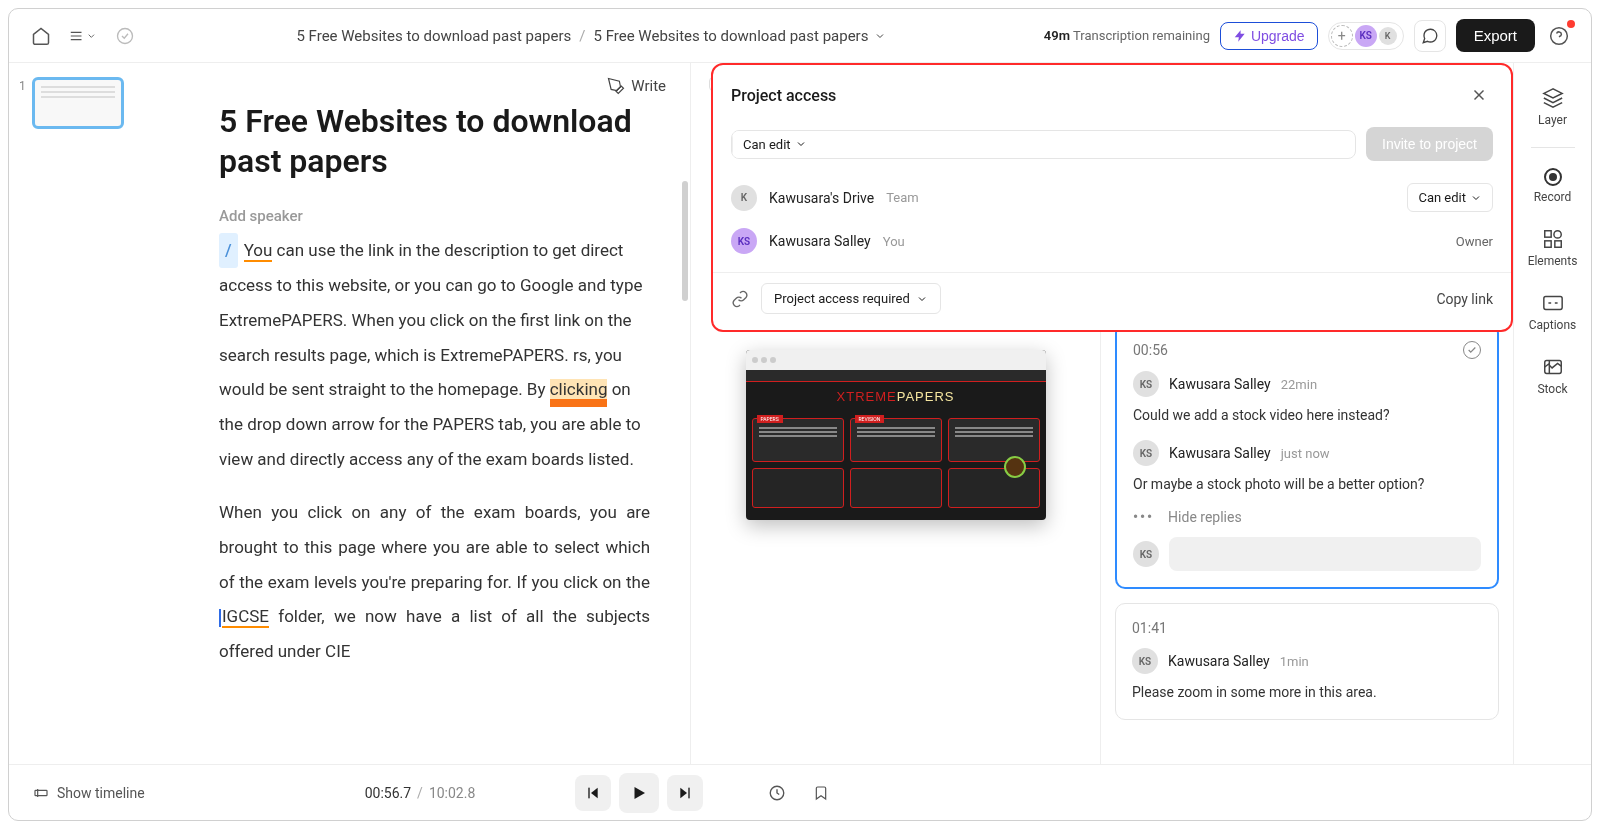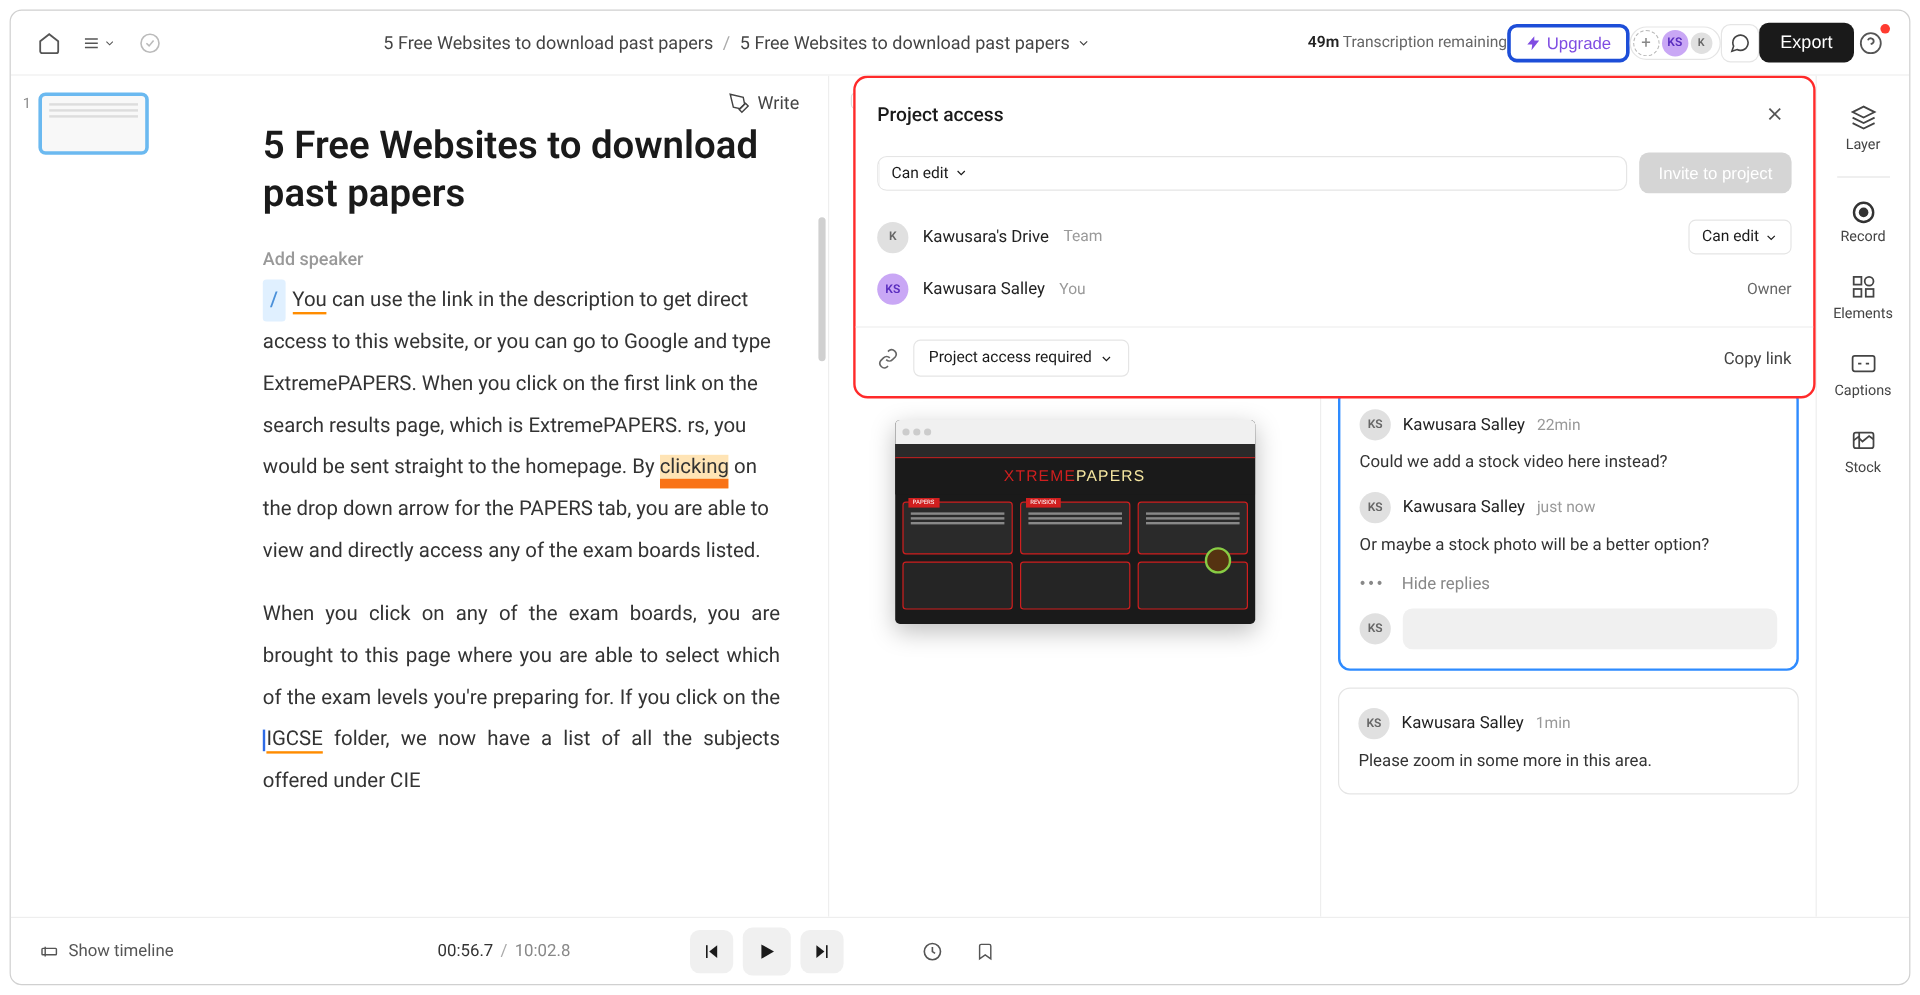--- a/index.html
+++ b/index.html
@@ -6,24 +6,24 @@
 body { font-family: -apple-system, BlinkMacSystemFont, "Segoe UI", Roboto, sans-serif; background: #fff; color: #1a1a1a; font-size: 14px; }
 .app { width: 1600px; height: 829px; padding: 8px; }
 .frame { width: 100%; height: 100%; border: 1px solid #d0d0d0; border-radius: 10px; display: flex; flex-direction: column; overflow: hidden; position: relative; }
 
 
 .topbar { display: flex; align-items: center; padding: 10px 18px; gap: 14px; border-bottom: 1px solid #eee; }
 .icon-btn { width: 28px; height: 28px; display: flex; align-items: center; justify-content: center; border-radius: 6px; cursor: pointer; color: #555; }
 .breadcrumb { flex: 1; display: flex; align-items: center; justify-content: center; gap: 8px; color: #444; font-size: 15px; }
 .breadcrumb .sep { color: #aaa; }
 .breadcrumb-item { display: flex; align-items: center; gap: 6px; }
-.topbar-right { display: flex; align-items: center; }
+.topbar-right { display: flex; align-items: center; gap: 10px; }
 .trans-remaining { font-size: 13px; color: #666; }
 .trans-remaining b { color: #222; font-weight: 600; }
-.upgrade-btn { border: 3px solid #1d4ed8; color: #7f4de2; background: #fff; padding: 5px 12px; border-radius: 8px; font-size: 14px; font-weight: 500; display: flex; align-items: center; gap: 4px; cursor: pointer; }
+.upgrade-btn { border: 1px solid #1d4ed8; color: #7f4de2; background: #fff; padding: 5px 12px; border-radius: 8px; font-size: 14px; font-weight: 500; display: flex; align-items: center; gap: 4px; cursor: pointer; }
 .user-chips { display: flex; align-items: center; gap: 2px; border: 1px solid #e5e5e5; border-radius: 18px; padding: 2px 6px 2px 2px; }
 .avatar { width: 22px; height: 22px; border-radius: 50%; font-size: 10px; font-weight: 600; display: flex; align-items: center; justify-content: center; }
 .avatar.purple { background: #c9a7f5; color: #5a2dbf; }
 .avatar.gray { background: #e0e0e0; color: #666; }
 .plus-avatar { width: 22px; height: 22px; border-radius: 50%; border: 1px dashed #bbb; display: flex; align-items: center; justify-content: center; color: #888; font-size: 14px; }
 .circle-btn { width: 32px; height: 32px; border: 1px solid #e5e5e5; border-radius: 8px; display: flex; align-items: center; justify-content: center; cursor: pointer; color: #444; }
 .export-btn { background: #1a1a1a; color: #fff; border: none; border-radius: 8px; padding: 8px 18px; font-size: 15px; font-weight: 500; cursor: pointer; }
 .notif-dot { position: relative; }
 .notif-dot::after { content: ''; position: absolute; top: -2px; right: -2px; width: 8px; height: 8px; background: #ff3b30; border-radius: 50%; }
 
@@ -344,20 +344,28 @@
           <svg class="chevron-down" viewBox="0 0 24 24" fill="none" stroke="currentColor" stroke-width="2">
                   <polyline points="6 9 12 15 18 9"></polyline>
                 </svg>
         </div>
         <span class="pa-copy">Copy link</span>
       </div>
     </div>
 
     <div class="comments-col" style="padding-top:260px;">
       <div class="comment-card active">
+        <div class="comment-head">
+          <span class="comment-ts">00:56</span>
+          <div class="comment-check">
+            <svg width="10" height="10" viewBox="0 0 24 24" fill="none" stroke="#888" stroke-width="3">
+                    <polyline points="20 6 9 17 4 12"></polyline>
+                  </svg>
+          </div>
+        </div>
         <div class="comment-author-row">
           <div class="avatar gray" style="width:26px;height:26px;">KS</div>
           <span class="comment-author">Kawusara Salley</span>
           <span class="comment-time">22min</span>
         </div>
         <div class="comment-text">Could we add a stock video here instead?</div>
         <div class="comment-author-row">
           <div class="avatar gray" style="width:26px;height:26px;">KS</div>
           <span class="comment-author">Kawusara Salley</span>
           <span class="comment-time">just now</span>
@@ -367,20 +375,23 @@
           <span class="dots">•••</span>
           <span>Hide replies</span>
         </div>
         <div class="reply-row">
           <div class="avatar gray" style="width:26px;height:26px;">KS</div>
           <div class="reply-input"></div>
         </div>
       </div>
 
       <div class="comment-card">
+        <div class="comment-head">
+          <span class="comment-ts">01:41</span>
+        </div>
         <div class="comment-author-row">
           <div class="avatar gray" style="width:26px;height:26px;">KS</div>
           <span class="comment-author">Kawusara Salley</span>
           <span class="comment-time">1min</span>
         </div>
         <div class="comment-text" style="margin-bottom:0;">Please zoom in some more in this area.</div>
       </div>
     </div>
 
     <div class="tools-col">

